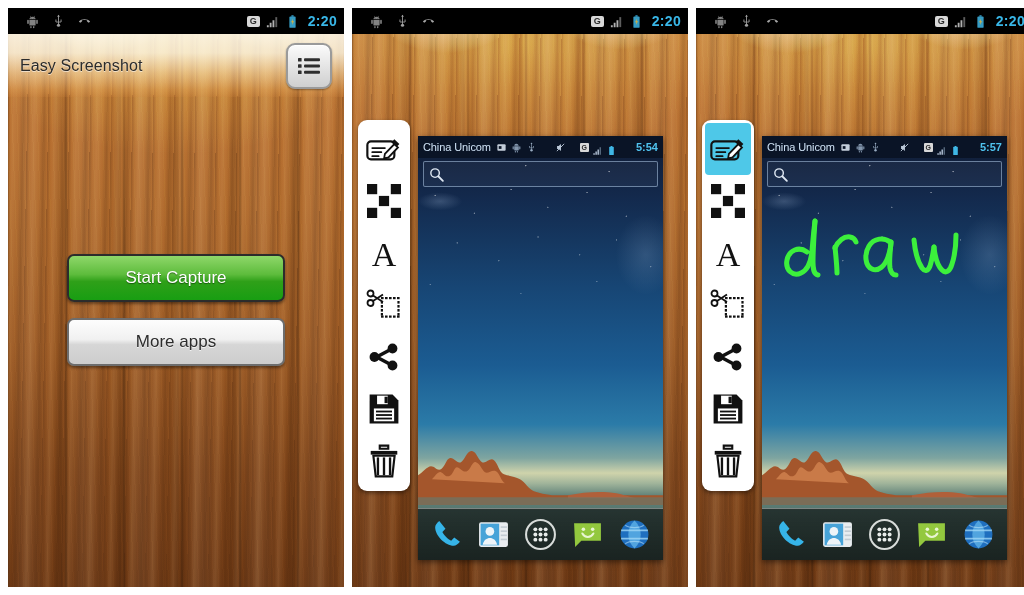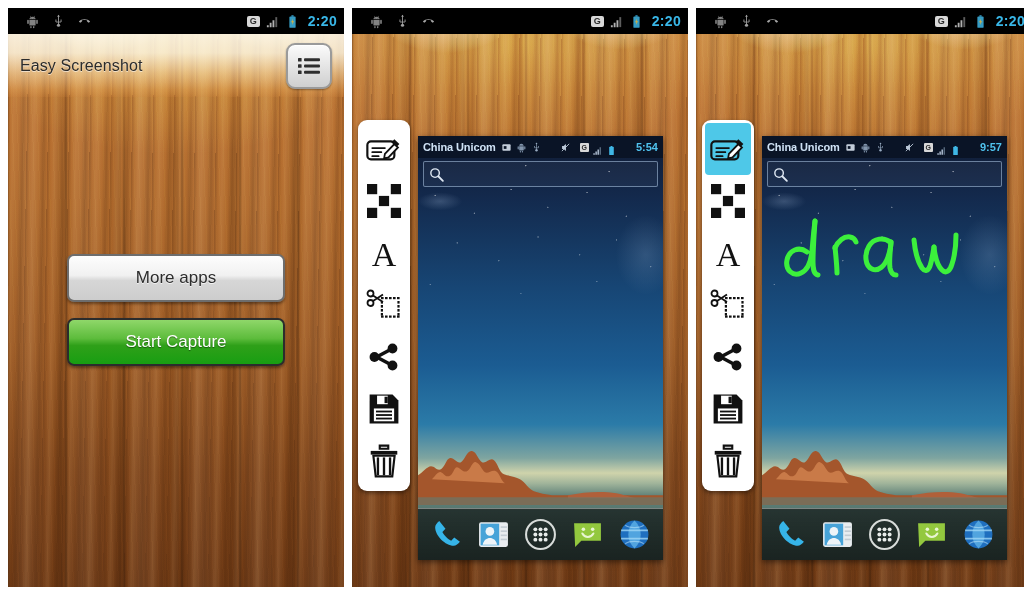--- a/index.html
+++ b/index.html
@@ -179,21 +179,21 @@
   }
   .ph-status {
     position: relative;
     height: 22px;
     background: #0a1426;
     display: flex; align-items: center;
     padding: 0 5px;
     z-index: 4;
   }
   .ph-carrier {
-    color: #cfe2f5; font-size: 11px; font-weight: bold;
+    color: #cfe2f5; font-size: 11px; font-weight: normal;
     letter-spacing: -.1px; white-space: nowrap;
   }
   .ph-icons { display: flex; align-items: center; gap: 4px; margin-left: 5px; }
   .ph-icons .pi { width: 11px; height: 11px; display: block; opacity: .9; }
   .ph-icons .pi svg { width: 100%; height: 100%; display: block; }
   .ph-right { margin-left: auto; display: flex; align-items: center; gap: 3px; }
   .ph-gbadge {
     font-size: 7px; font-weight: bold; color: #2a2a2a;
     background: #d8d8d8; border-radius: 1px; padding: 1px 2px; line-height: 1;
   }
@@ -335,22 +335,22 @@
             <rect x="3" y="11.2" width="3.6" height="3.6" rx=".6"></rect>
             <rect x="9" y="11.5" width="16" height="3" rx="1"></rect>
             <rect x="3" y="17.4" width="3.6" height="3.6" rx=".6"></rect>
             <rect x="9" y="17.7" width="16" height="3" rx="1"></rect>
           </g>
         </svg>
       </div>
     </div>
 
     <div class="btn-wrap">
+      <div class="btn btn-primary">Start Capture</div>
       <div class="btn btn-secondary">More apps</div>
-      <div class="btn btn-primary">Start Capture</div>
     </div>
   </div>
 
   <div class="panel">
     <div class="wood"></div>
 
     <div class="statusbar">
       <div class="sb-left">
         <span class="sb-ico">
           <svg viewBox="0 0 24 24">
@@ -801,21 +801,21 @@
                 <path fill="#b9c9dd" d="M3 18h3v3H3zM7.5 14h3v7h-3zM12 10h3v11h-3z"></path>
                 <path fill="#5a6c80" d="M16.5 5h3v16h-3z"></path>
               </svg>
           </span>
           <span class="pi" style="width:11px;height:11px;display:block;">
             <svg viewBox="0 0 24 24">
                 <rect x="7" y="4" width="10" height="18" rx="1.4" fill="#3fb7e6"></rect>
                 <rect x="10" y="2" width="4" height="2.4" rx=".7" fill="#3fb7e6"></rect>
               </svg>
           </span>
-          <span class="ph-clock">9:57</span>
+          <span class="ph-clock">5:57</span>
         </span>
       </div>
 
       <div class="search-widget">
         <svg viewBox="0 0 24 24">
           <circle cx="10" cy="10" r="6" fill="none" stroke="#dfe8f3" stroke-width="2"></circle>
           <path d="M14.5 14.5L21 21" stroke="#dfe8f3" stroke-width="2.6" stroke-linecap="round"></path>
         </svg>
       </div>
 

